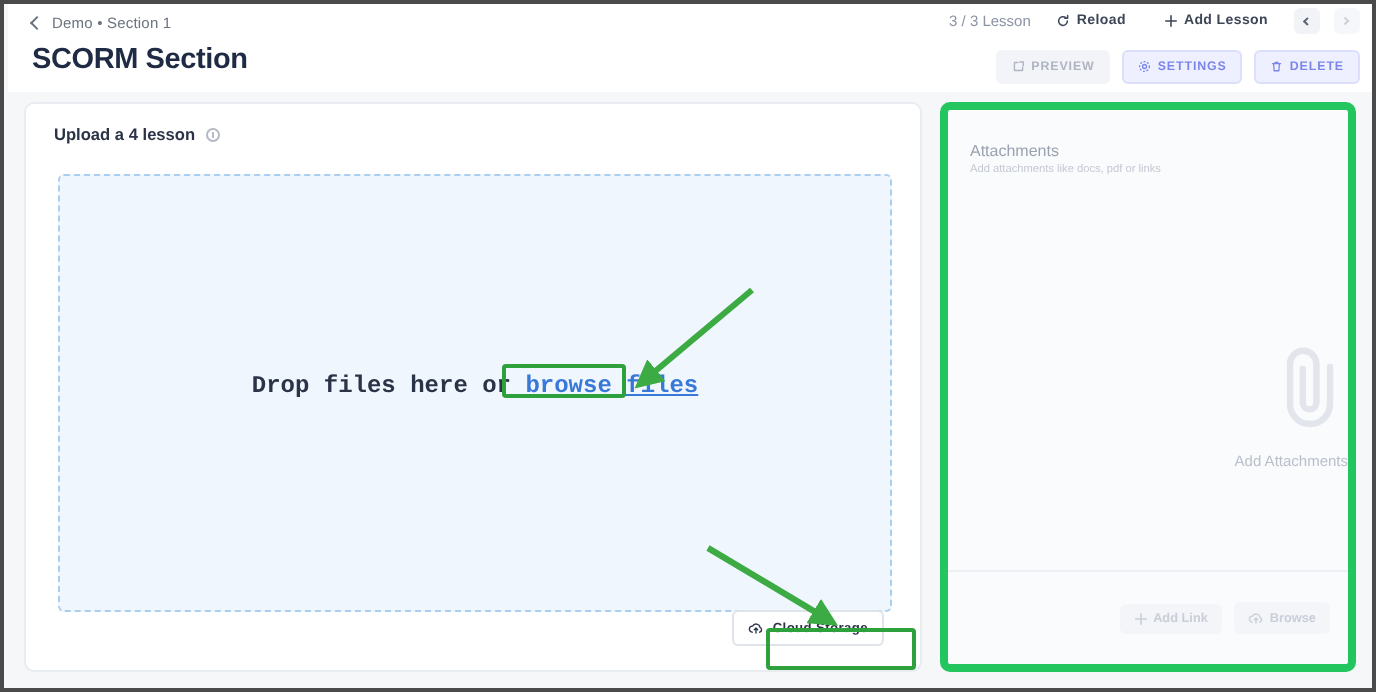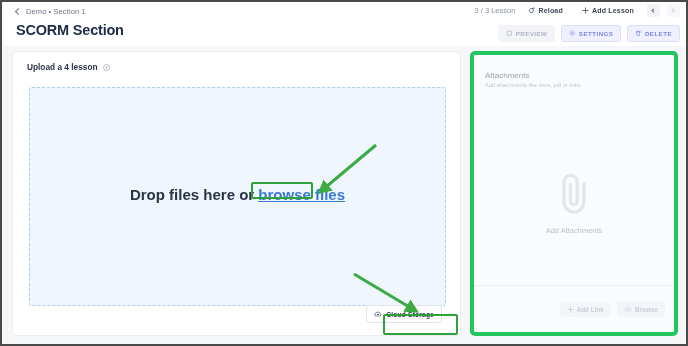--- a/index.html
+++ b/index.html
@@ -176,23 +176,24 @@
     left: 16px; top: 35px;
     width: 417px; height: 219px;
     background: #f0f6fd;
     border: 1px dashed #a9ceef;
     border-radius: 3px;
   }
   .dz-text {
     position: absolute;
     left: 0; right: 0; top: 98px;
     text-align: center;
-    font-size: 15px;
+    font-size: 12px;
     font-weight: bold;
     color: #2b3347;
+    font-family: Liberation Mono, monospace;
   }
   .dz-link {
     color: #3878d6;
     text-decoration: underline;
     font-weight: bold;
   }
 
   .cloud-btn {
     position: absolute;
     right: 18px; bottom: 12px;
@@ -227,21 +228,21 @@
     position: absolute;
     left: 11px; top: 27px;
     font-size: 5.6px;
     color: #c3c8d2;
   }
   .att-center {
     position: absolute;
     left: 0; right: 0; top: 116px;
     display: flex;
     flex-direction: column;
-    align-items: center;
+    align-items: flex-end;
     gap: 11px;
   }
   .att-label {
     font-size: 7.5px;
     color: #b9bfca;
   }
   .att-footer {
     position: absolute;
     left: 0; right: 0; bottom: 0;
     height: 47px;

